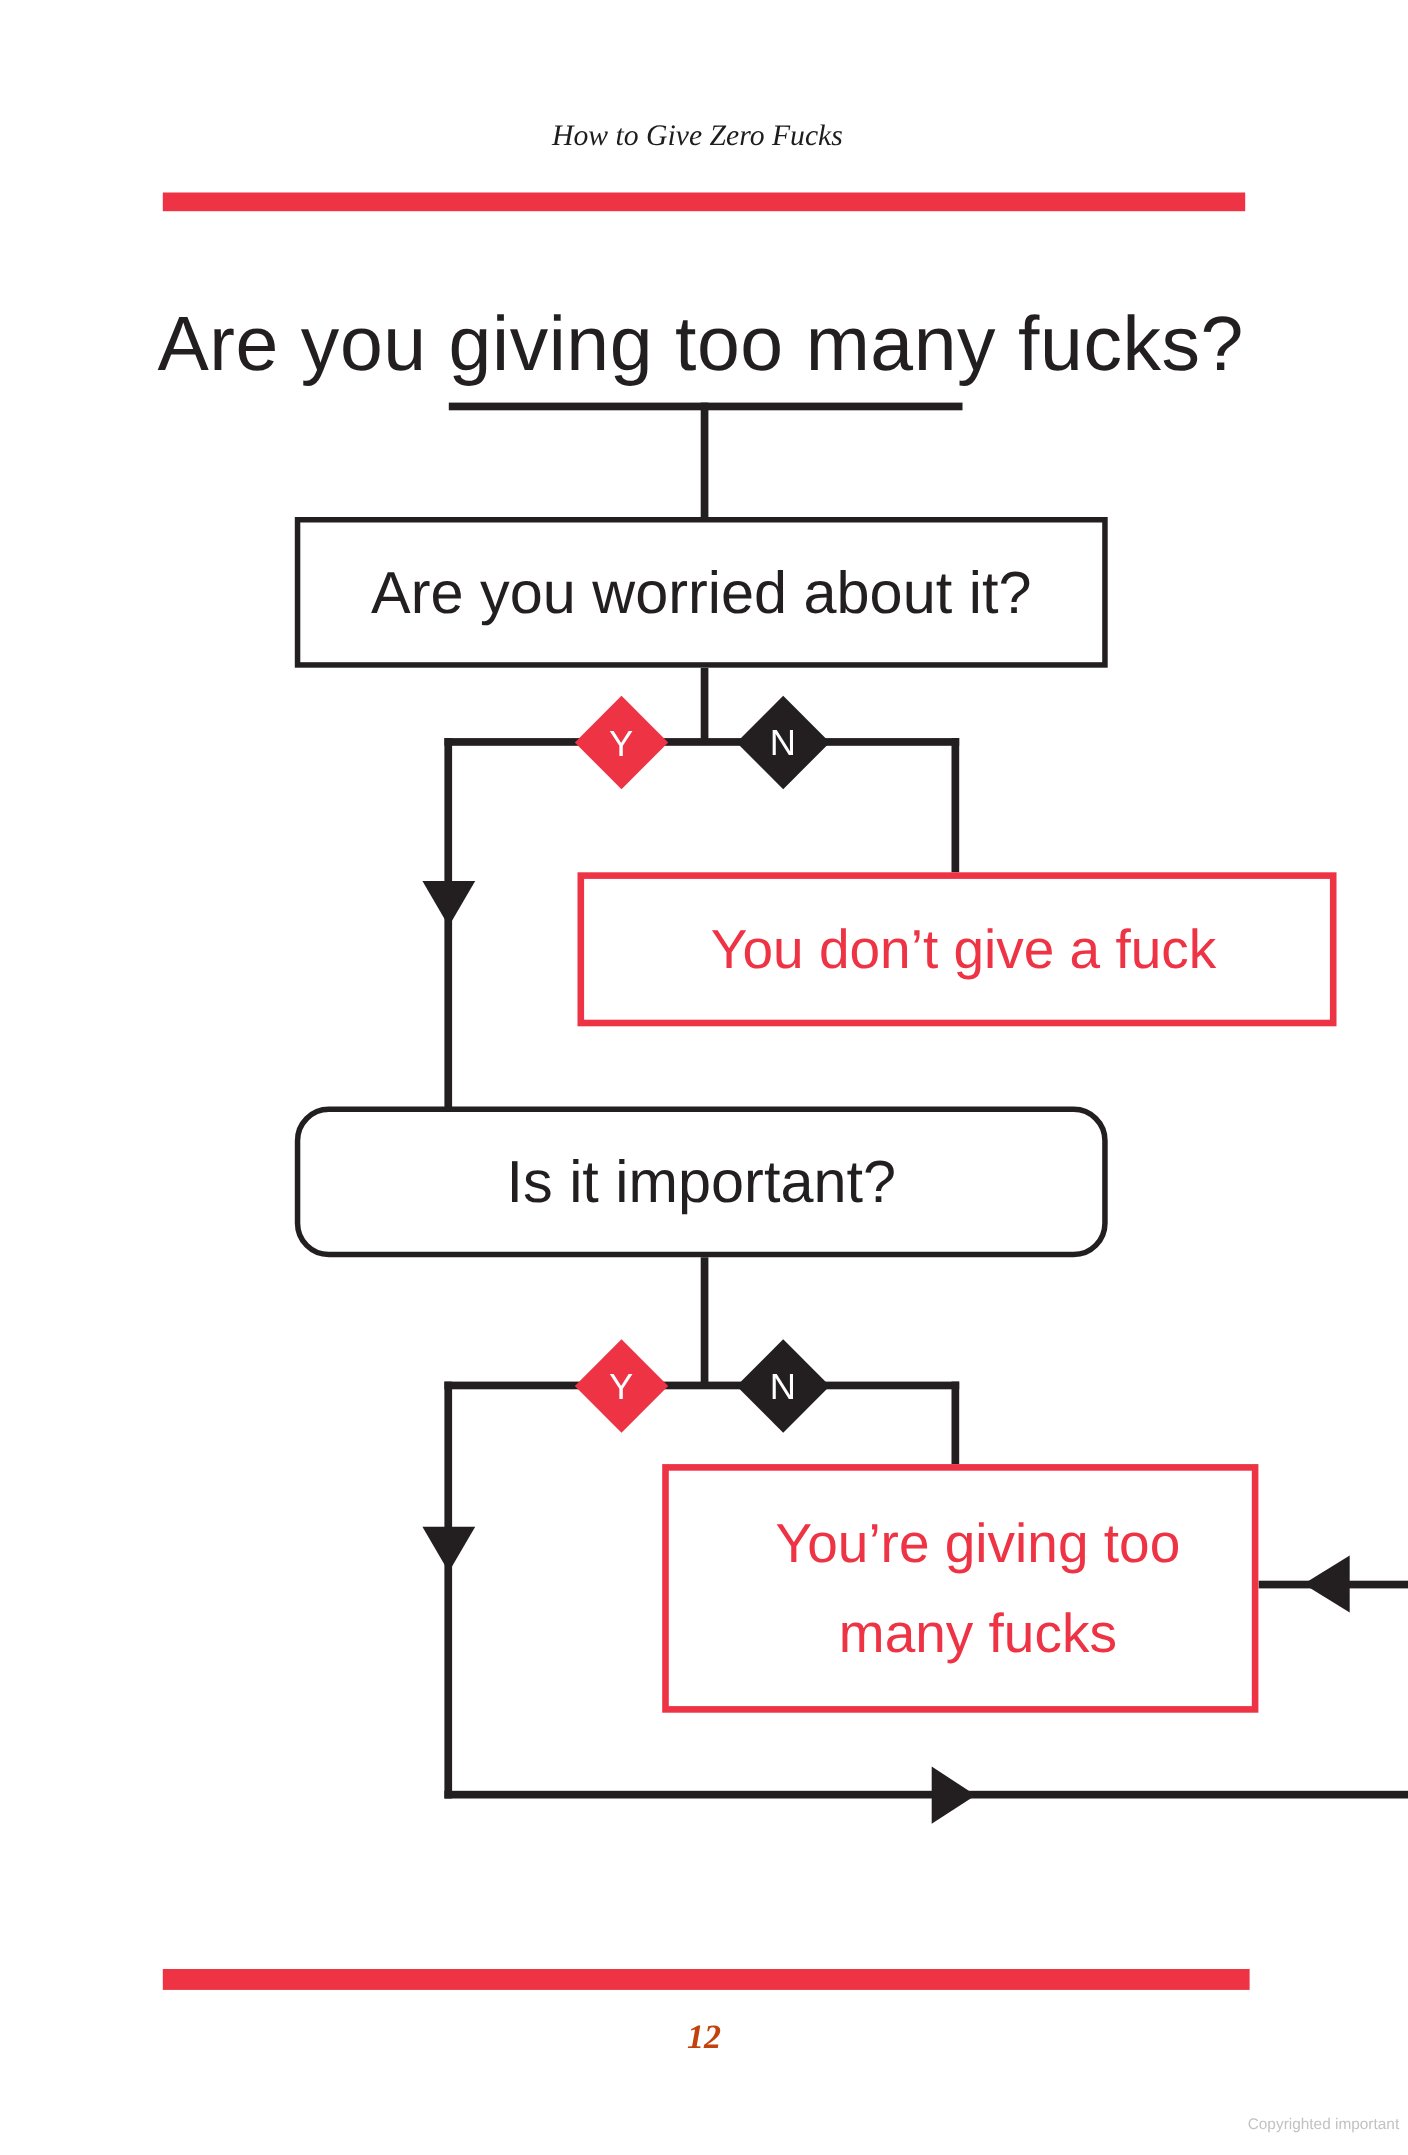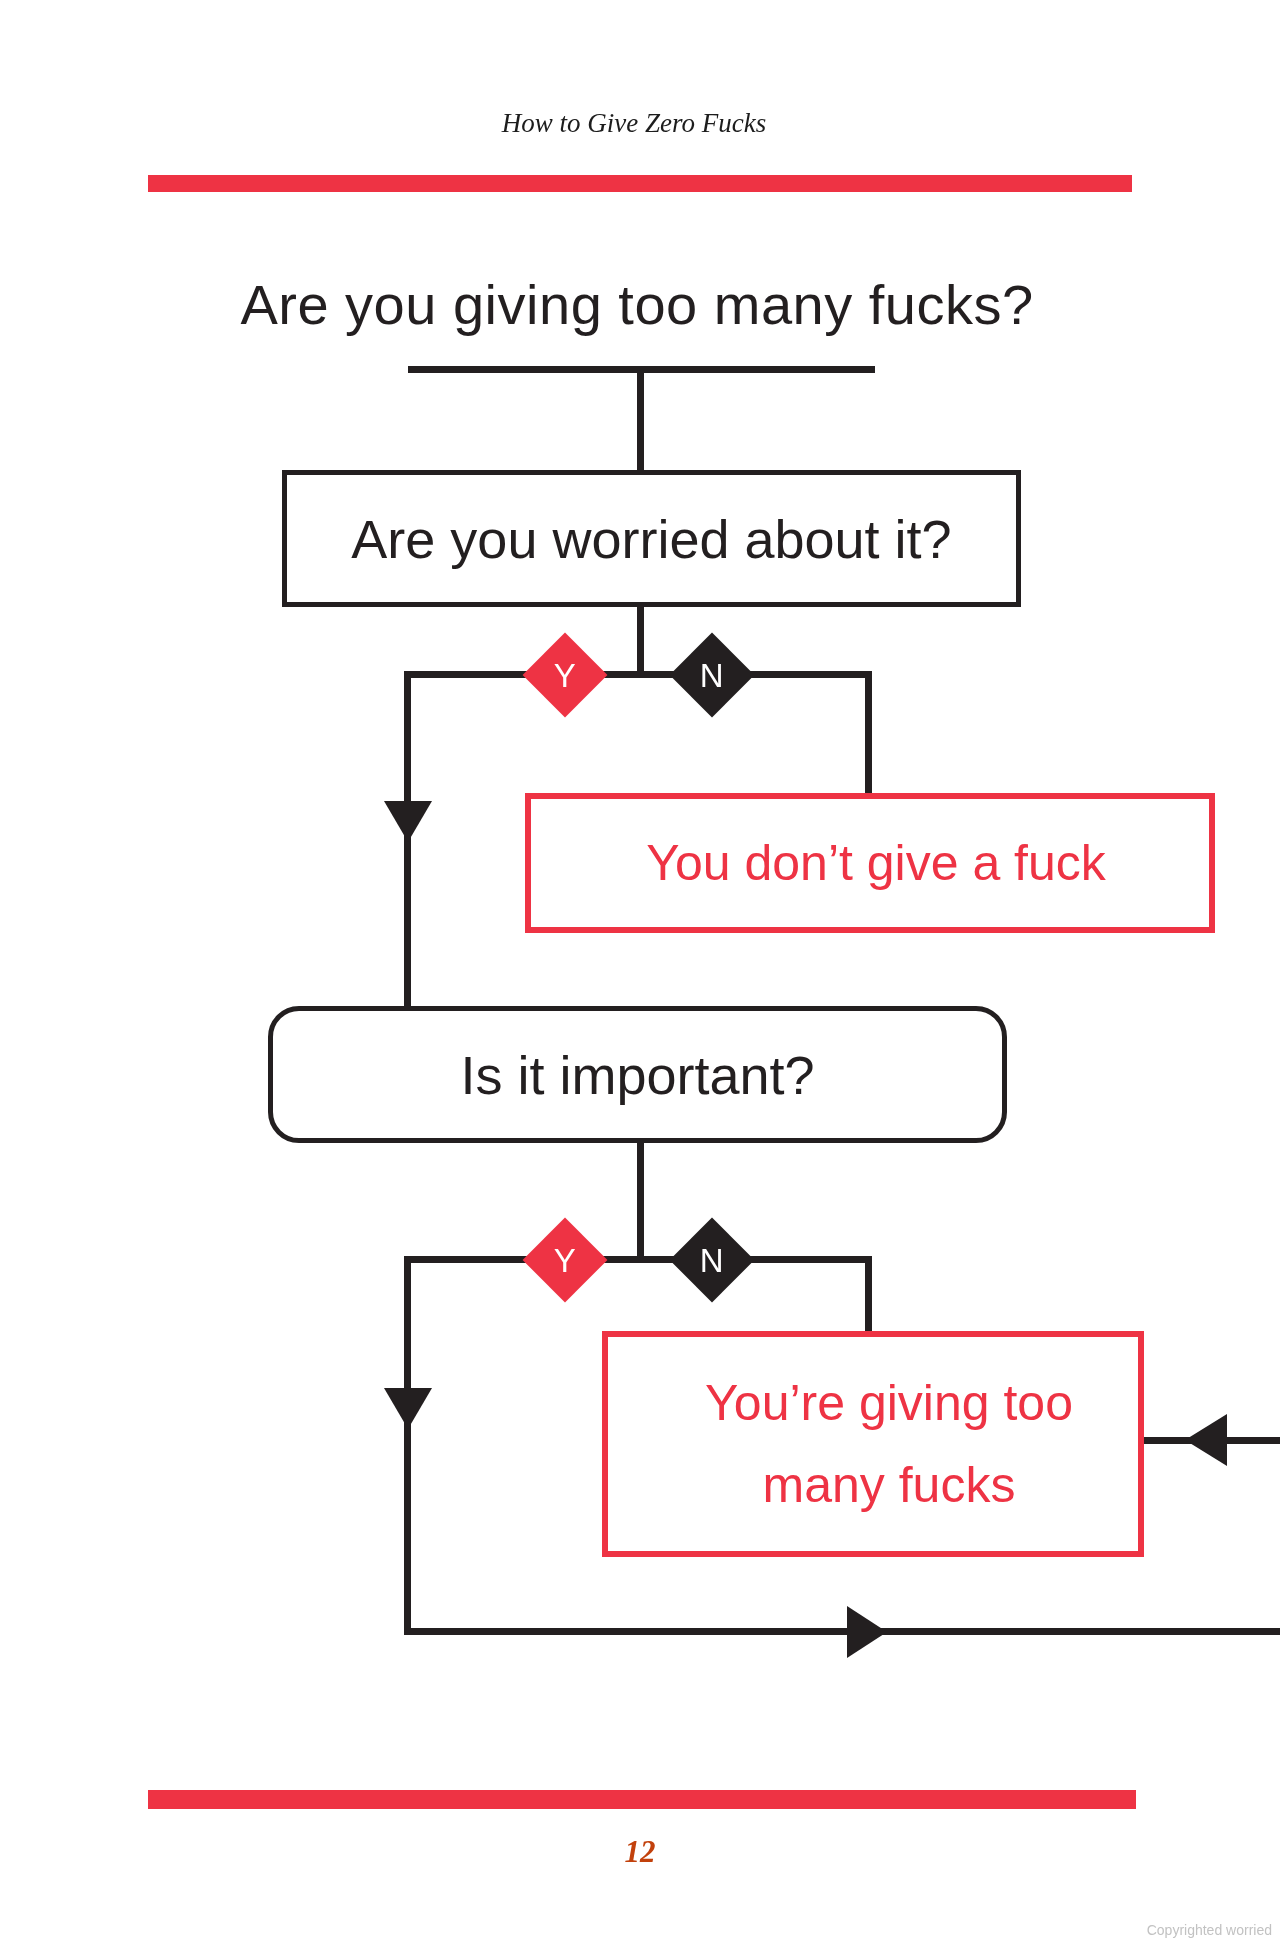--- a/index.html
+++ b/index.html
@@ -41,21 +41,21 @@
   .copyright{
     right:8px;top:1922px;
     font-size:14px;
     color:#c2c2c2;
   }
 
   
   .fc-title{
     left:0;right:6px;top:272px;
     text-align:center;
-    font-size:56px;
+    font-size:70px;
     letter-spacing:0.5px;
     color:var(--ink);
   }
 
   
   .hline,.vline{background:var(--ink);}
   .title-underline{left:408px;top:366px;width:467px;height:7px;}
   .vline-title-to-q1{left:637px;top:366px;width:7px;height:106px;}
   .vline-q1-to-branch1{left:637px;top:607px;width:7px;height:68px;}
   .branch1-h{left:404px;top:671px;width:468px;height:7px;}
@@ -93,21 +93,21 @@
   
   .qbox{
     box-sizing:border-box;
     background:#ffffff;
     border:5px solid var(--ink);
     display:flex;align-items:center;justify-content:center;
     text-align:center;
     font-size:54px;
     color:var(--ink);
   }
-  .qbox1{left:282px;top:470px;width:739px;height:137px;}
+  .qbox1{left:268px;top:470px;width:739px;height:137px;}
   .qbox2{left:268px;top:1006px;width:739px;height:137px;border-radius:31px;}
   .obox{
     box-sizing:border-box;
     background:#ffffff;
     border:6px solid var(--accent);
     display:flex;flex-direction:column;align-items:center;justify-content:center;
     text-align:center;
     font-size:50px;
     line-height:1.65;
     color:var(--accent);
@@ -188,15 +188,15 @@
     <span class="lab">Y</span>
   </div>
   <div class="abs diamond diamond-no no2">
     <span class="lab">N</span>
   </div>
 
   <div class="abs rule rule-bottom"></div>
 
   <div class="abs page-number">12</div>
 
-  <div class="abs copyright">Copyrighted worried</div>
+  <div class="abs copyright">Copyrighted important</div>
 
 </div>
 
 </body></html>

